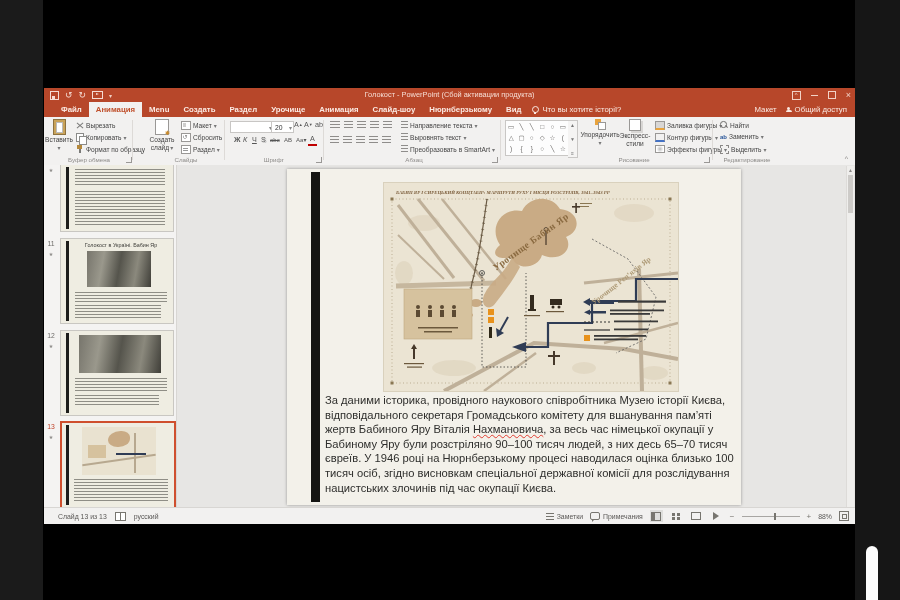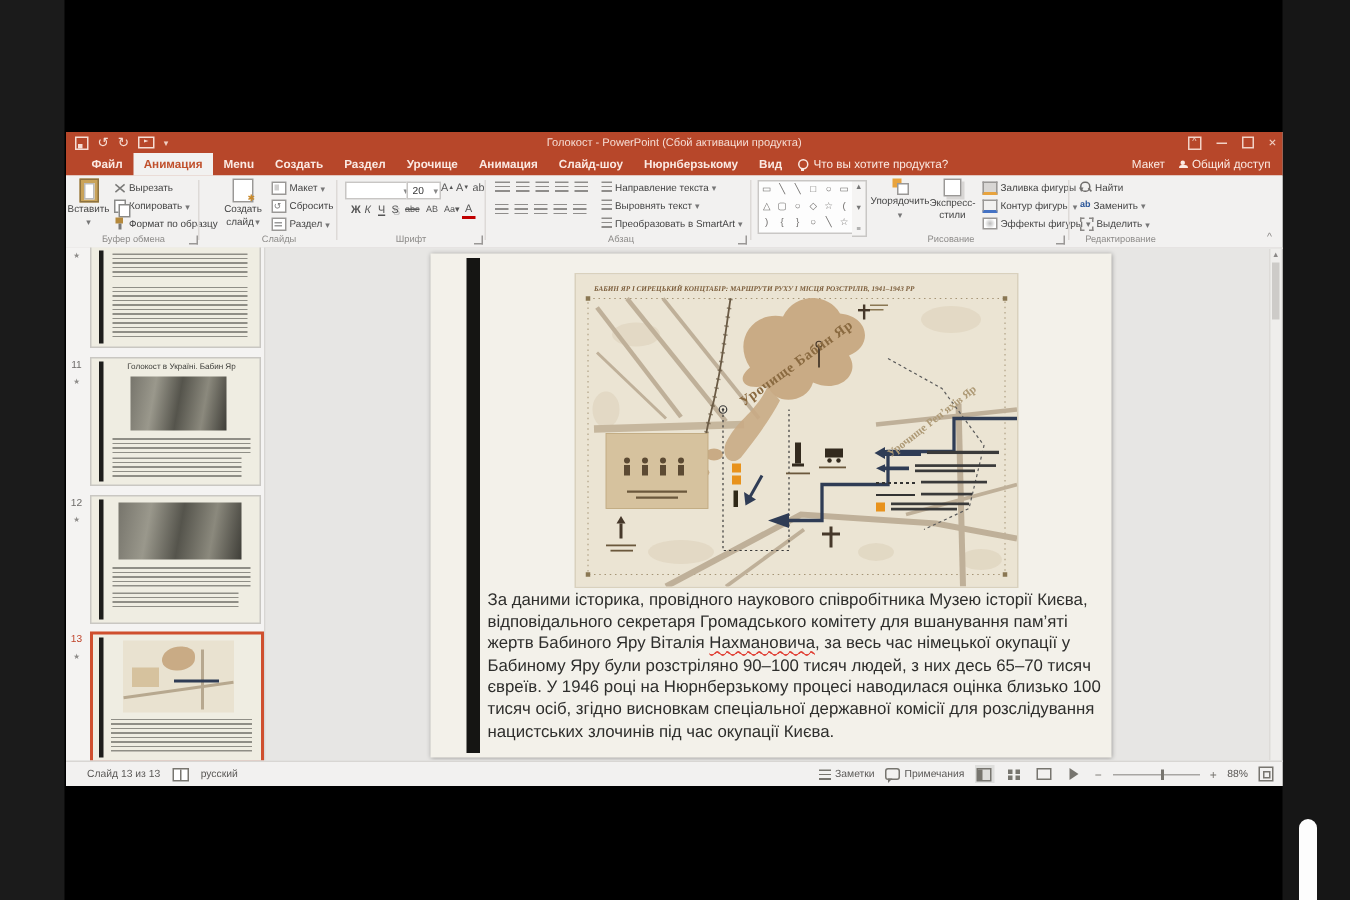--- a/index.html
+++ b/index.html
@@ -181,21 +181,21 @@
     <span class="tab">Menu</span>
     <span class="tab">Создать</span>
     <span class="tab">Раздел</span>
     <span class="tab">Урочище</span>
     <span class="tab">Анимация</span>
     <span class="tab">Слайд-шоу</span>
     <span class="tab">Нюрнберзькому</span>
     <span class="tab">Вид</span>
     <span class="tellme">
       <span class="bulb"></span>
-      <span>Что вы хотите продукта?</span>
+      <span>Что вы хотите історії?</span>
     </span>
     <span class="tabright">
       <span>Макет</span>
       <span style="display:flex;align-items:center;gap:3px">
         <span class="person"></span>
         <span>Общий доступ</span>
       </span>
     </span>
   </div>
 

